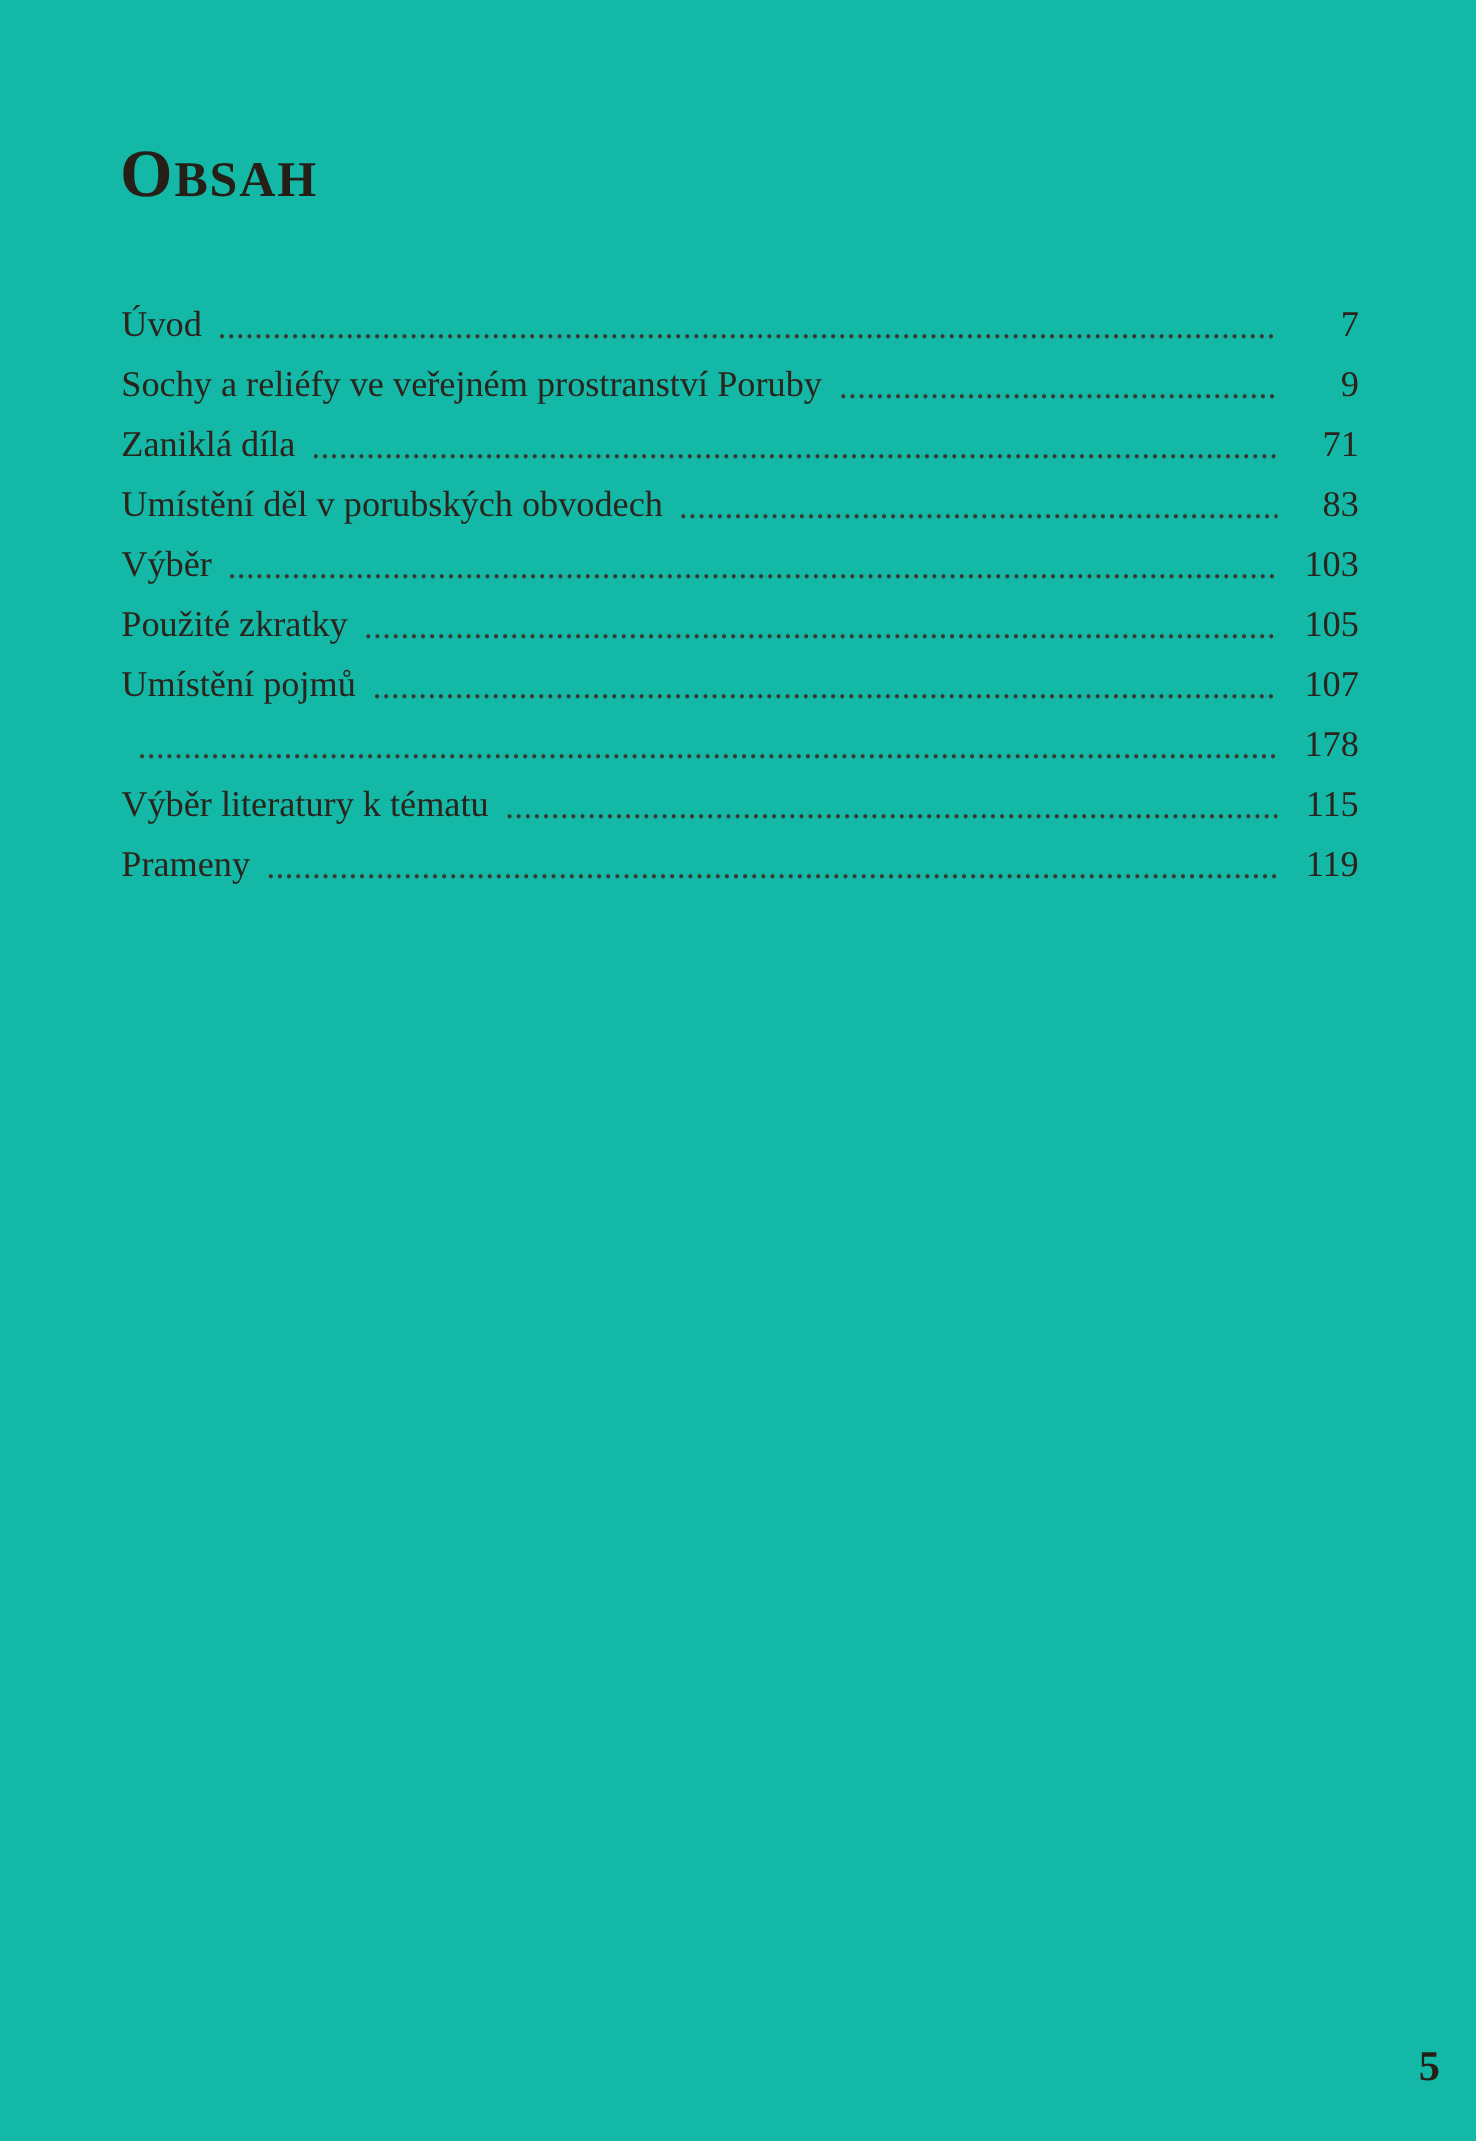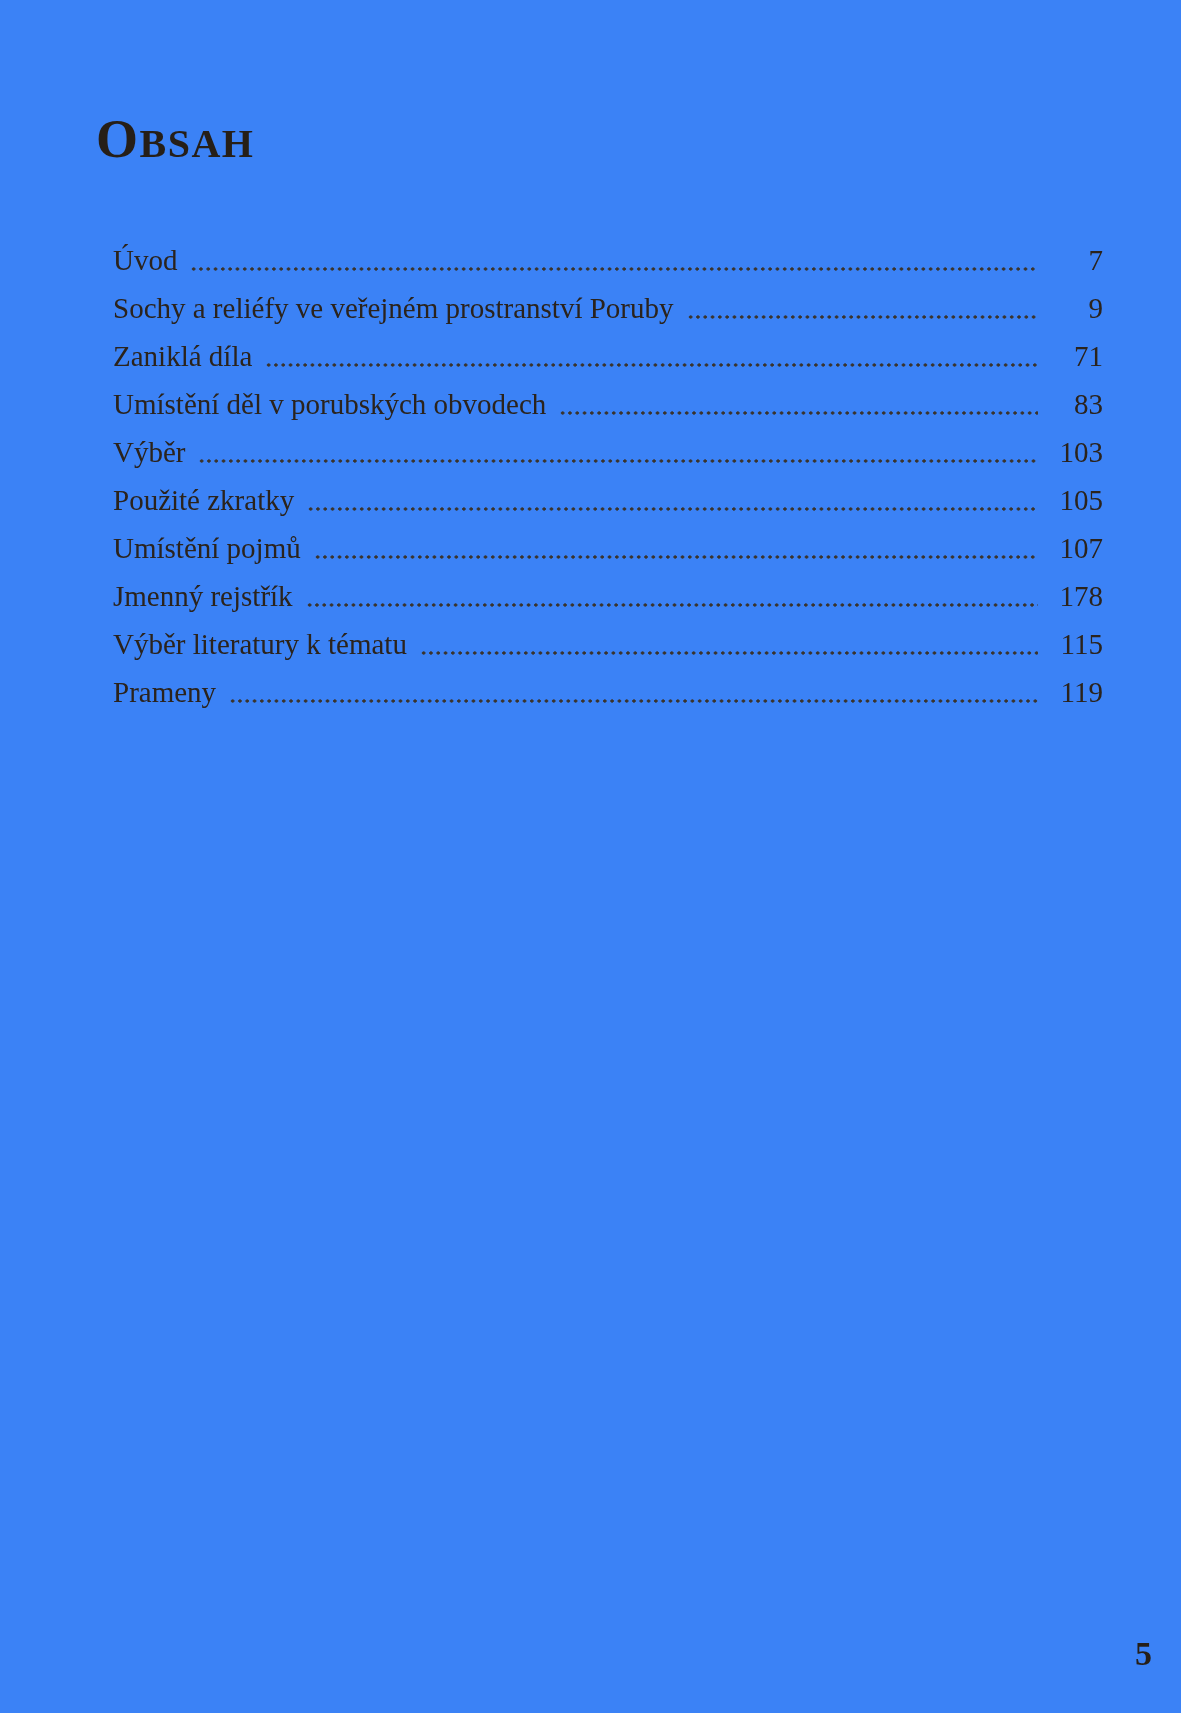--- a/index.html
+++ b/index.html
@@ -26,21 +26,21 @@
     line-height: 1;
   }
   .title .initial {
     font-size: 54px;
   }
   .title .rest {
     font-size: 40px;
   }
   .toc {
     position: absolute;
-    left: 113px;
+    left: 97px;
     top: 236px;
     width: 990px;
   }
   .row {
     display: flex;
     height: 48px;
     line-height: 48px;
     font-size: 29px;
     white-space: nowrap;
   }
@@ -66,21 +66,21 @@
     bottom: 42px;
     font-size: 34px;
     font-weight: 700;
     color: #261f18;
     line-height: 1;
   }
 </style>
 </head>
 <body>
 
-<div class="page" style="background: #3b82f6; color: rgb(43, 35, 28);">
+<div class="page" style="background: #14b8a6; color: rgb(43, 35, 28);">
 
   <h1 class="title"><span class="initial">O</span><span class="rest">BSAH</span></h1>
 
   <div class="toc" id="toc-list">
   <div class="row">
     <span class="label">Úvod</span>
     <span class="leader"></span>
     <span class="pagenum">7</span>
   </div>
 
@@ -114,21 +114,20 @@
     <span class="pagenum">105</span>
   </div>
 
   <div class="row">
     <span class="label">Umístění pojmů</span>
     <span class="leader"></span>
     <span class="pagenum">107</span>
   </div>
 
   <div class="row">
-    <span class="label">Jmenný rejstřík</span>
     <span class="leader"></span>
     <span class="pagenum">178</span>
   </div>
 
   <div class="row">
     <span class="label">Výběr literatury k tématu</span>
     <span class="leader"></span>
     <span class="pagenum">115</span>
   </div>
 

